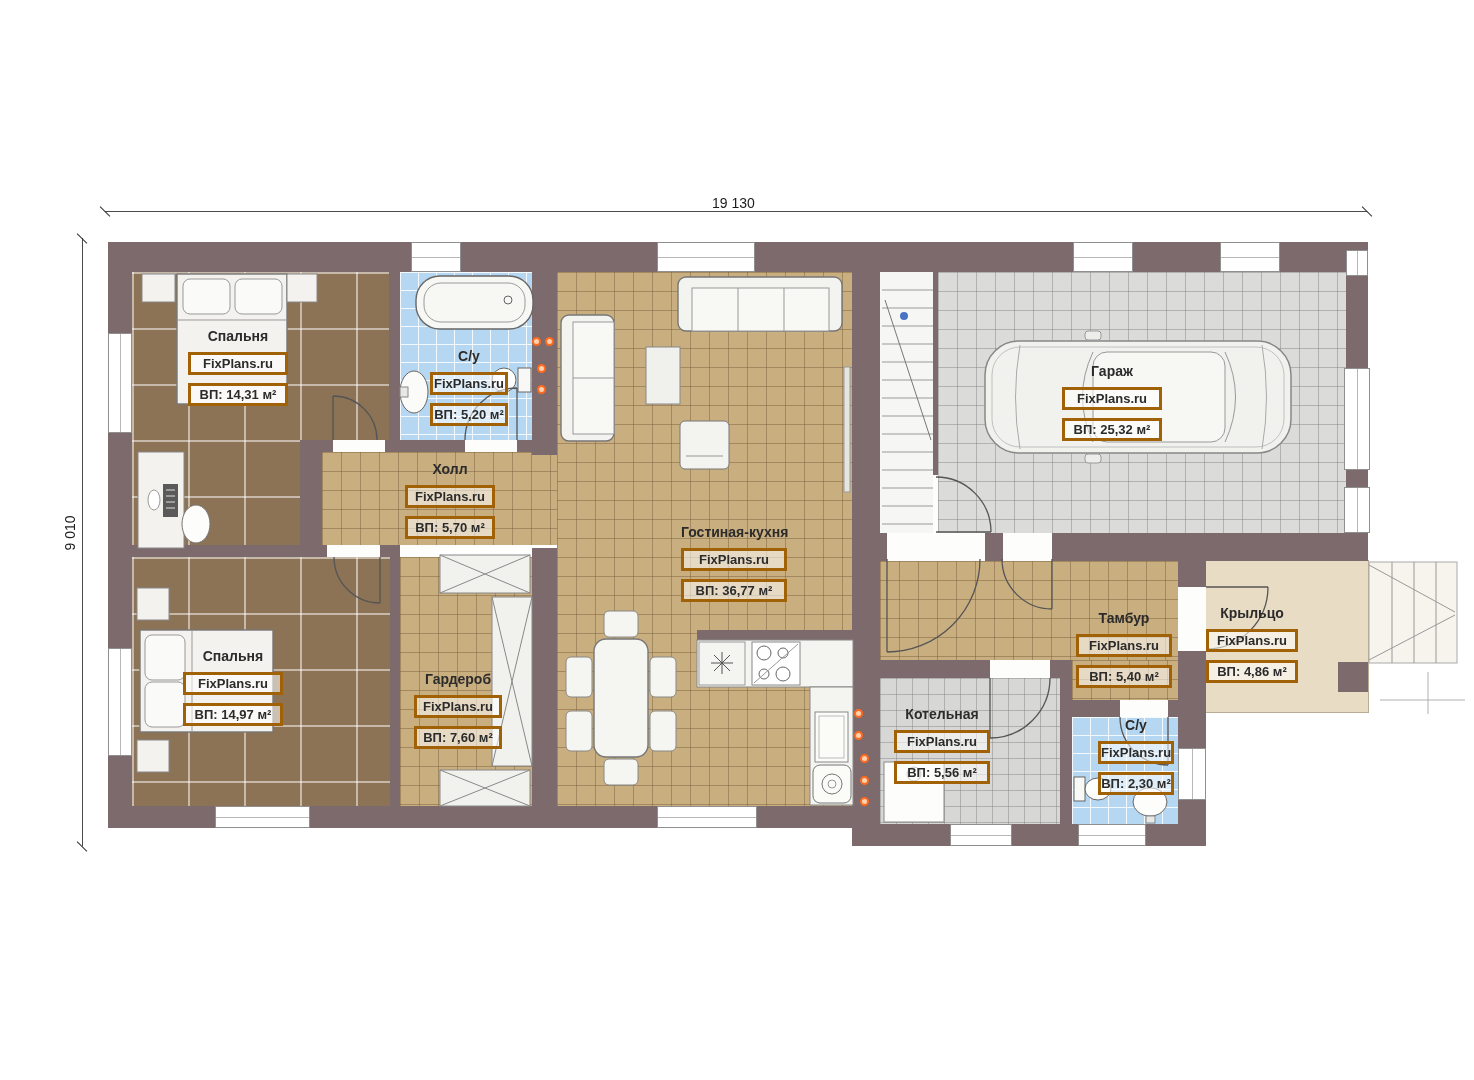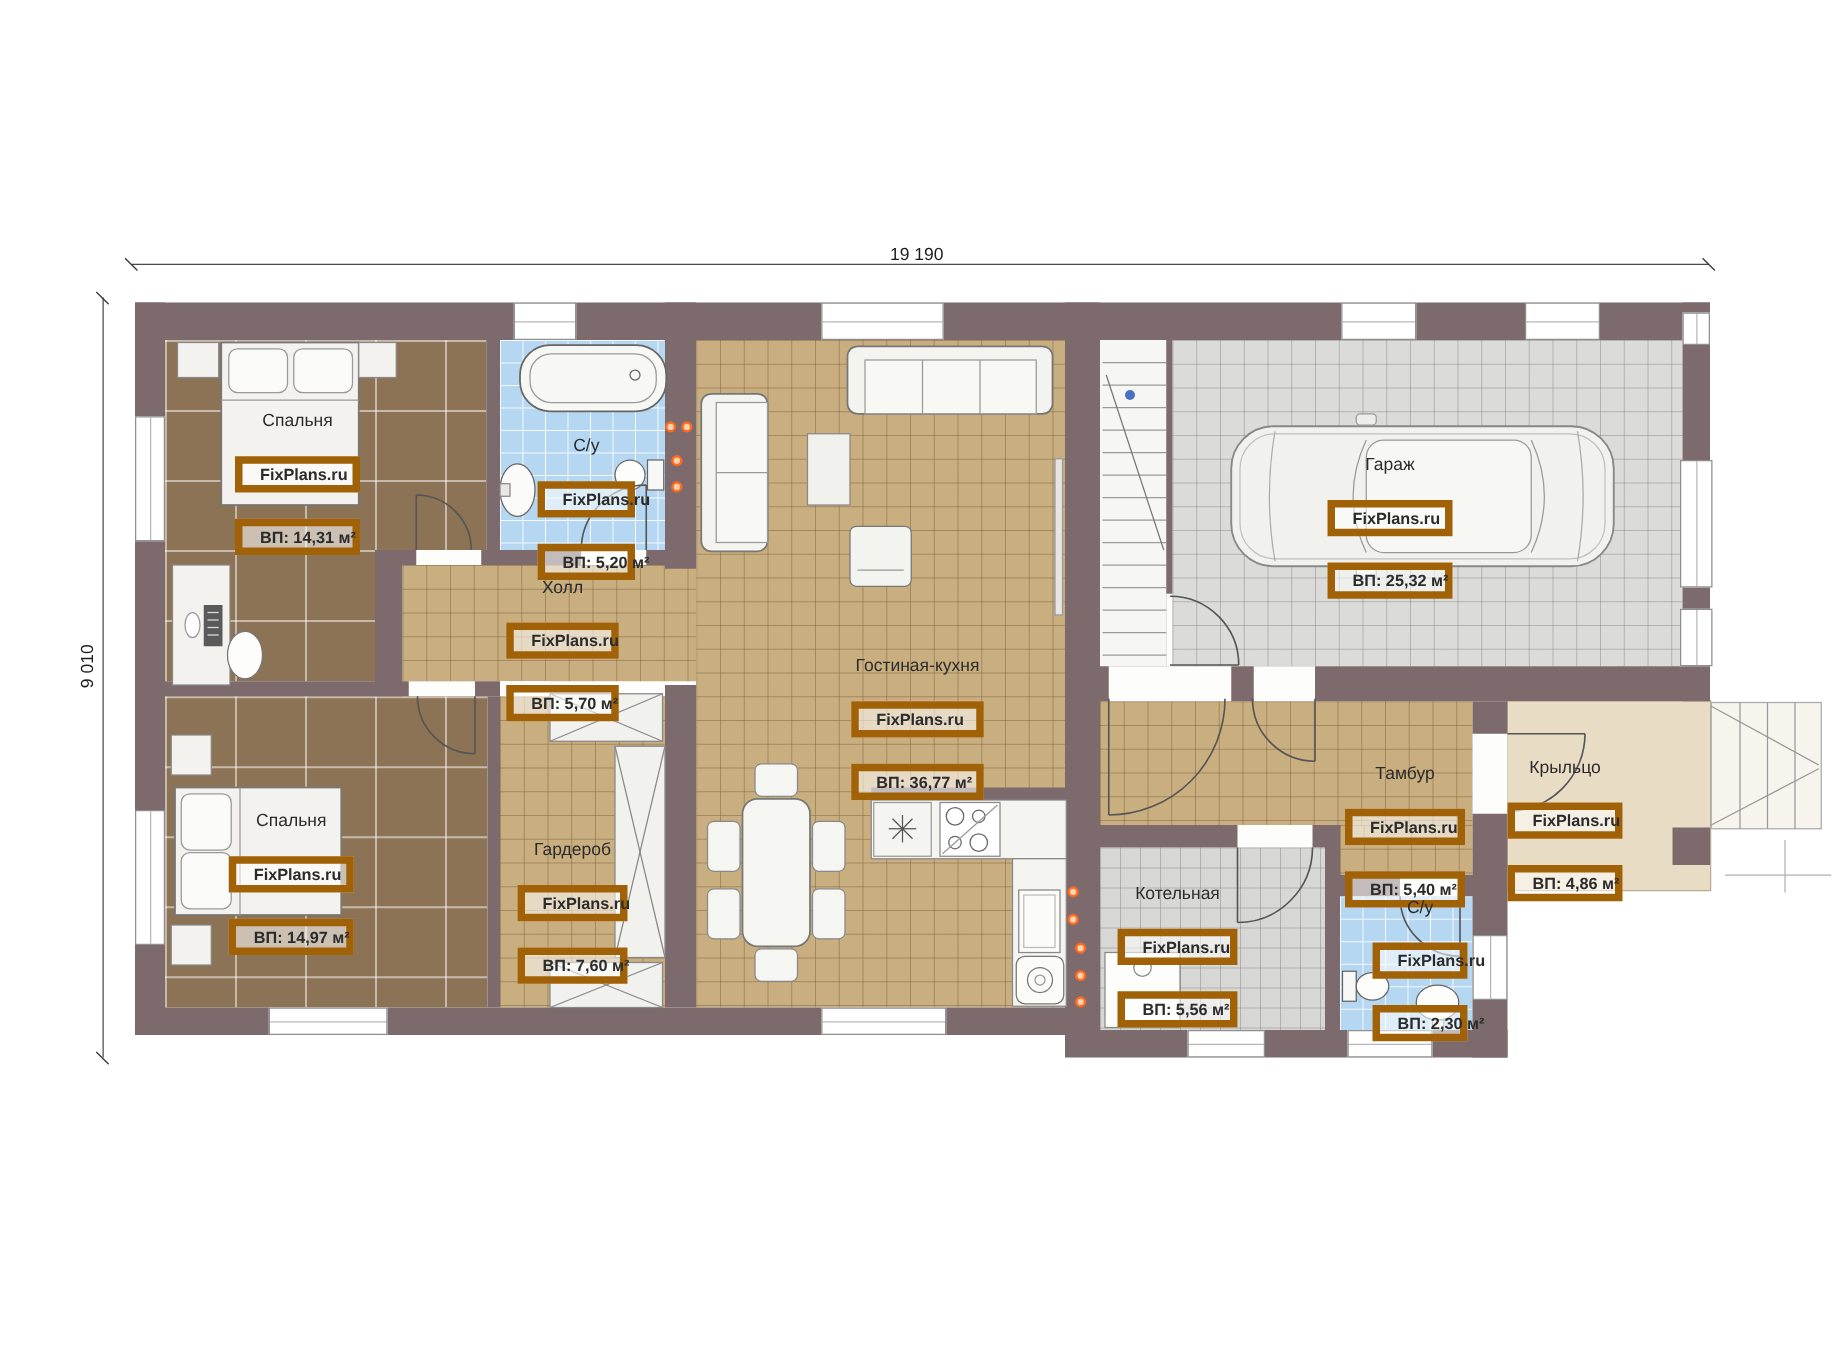--- a/index.html
+++ b/index.html
@@ -27,38 +27,38 @@
                      linear-gradient(90deg,rgba(128,128,128,.45) 0 1px,transparent 1px);
     background-size:16px 16px;}
   .f-stairs{background:#f6f6f4;}
   .f-porch{background:#e9dcc5;outline:1px solid #b9ac93;}
   .window{position:absolute;background:#ffffff;border:1px solid #8f8f8f;box-sizing:border-box;z-index:10;}
   .win-h{background-image:linear-gradient(#b7b7b7,#b7b7b7);background-repeat:no-repeat;background-size:100% 1px;background-position:center;}
   .win-v{background-image:linear-gradient(#b7b7b7,#b7b7b7);background-repeat:no-repeat;background-size:1px 100%;background-position:center;}
   .opening{position:absolute;background:#fdfdfc;z-index:10;}
   svg.overlay{position:absolute;left:0;top:0;z-index:20;}
   .room-label{position:absolute;text-align:center;color:#2b2b2b;z-index:30;}
-  .rl-name{font-size:14px;font-weight:normal;white-space:nowrap;line-height:15px;}
-  .rl-box{border:6px solid #a16207;background:rgba(255,255,253,.55);font-size:13px;font-weight:bold;
-          padding:1px 14px;margin-top:21px;white-space:nowrap;line-height:15px;}
+  .rl-name{font-size:14px;font-weight:bold;white-space:nowrap;line-height:15px;}
+  .rl-box{border:3px solid #a16207;background:rgba(255,255,253,.55);font-size:13px;font-weight:bold;
+          padding:1px 0;margin-top:8px;white-space:nowrap;line-height:15px;}
   .marker{position:absolute;width:9px;height:9px;border-radius:50%;background:#ffd2b0;border:2px solid #ff6a1f;box-sizing:border-box;z-index:25;}
   .dim-line{position:absolute;background:#4a4a4a;z-index:3;}
   .tick{position:absolute;width:14px;height:1px;background:#333;z-index:3;}
   .dim-label{position:absolute;font-size:14px;color:#1c1c1c;z-index:3;white-space:nowrap;}
   .rot{transform:rotate(-90deg);transform-origin:center;}
 </style>
 </head>
 <body>
 
 <div id="plan">
 
   <div class="dim-line" style="left:105px;top:211px;width:1262px;height:1px"></div>
   <div class="tick" style="left:98px;top:211px;transform:rotate(45deg)"></div>
   <div class="tick" style="left:1360px;top:211px;transform:rotate(45deg)"></div>
-  <div class="dim-label" style="left:712px;top:195px;">19 190</div>
+  <div class="dim-label" style="left:712px;top:195px;">19 130</div>
 
   <div class="dim-line" style="left:82px;top:238px;width:1px;height:608px"></div>
   <div class="tick" style="left:75px;top:238px;transform:rotate(45deg)"></div>
   <div class="tick" style="left:75px;top:846px;transform:rotate(45deg)"></div>
   <div class="dim-label rot" style="left:52px;top:525px;">9 010</div>
 
   <div class="floor f-brown" style="left:132px;top:272px;width:257px;height:168px"></div>
   <div class="floor f-brown" style="left:132px;top:440px;width:168px;height:105px"></div>
   <div class="floor f-blue" style="left:400px;top:272px;width:132px;height:168px"></div>
   <div class="floor f-tan" style="left:322px;top:452px;width:235px;height:93px"></div>

